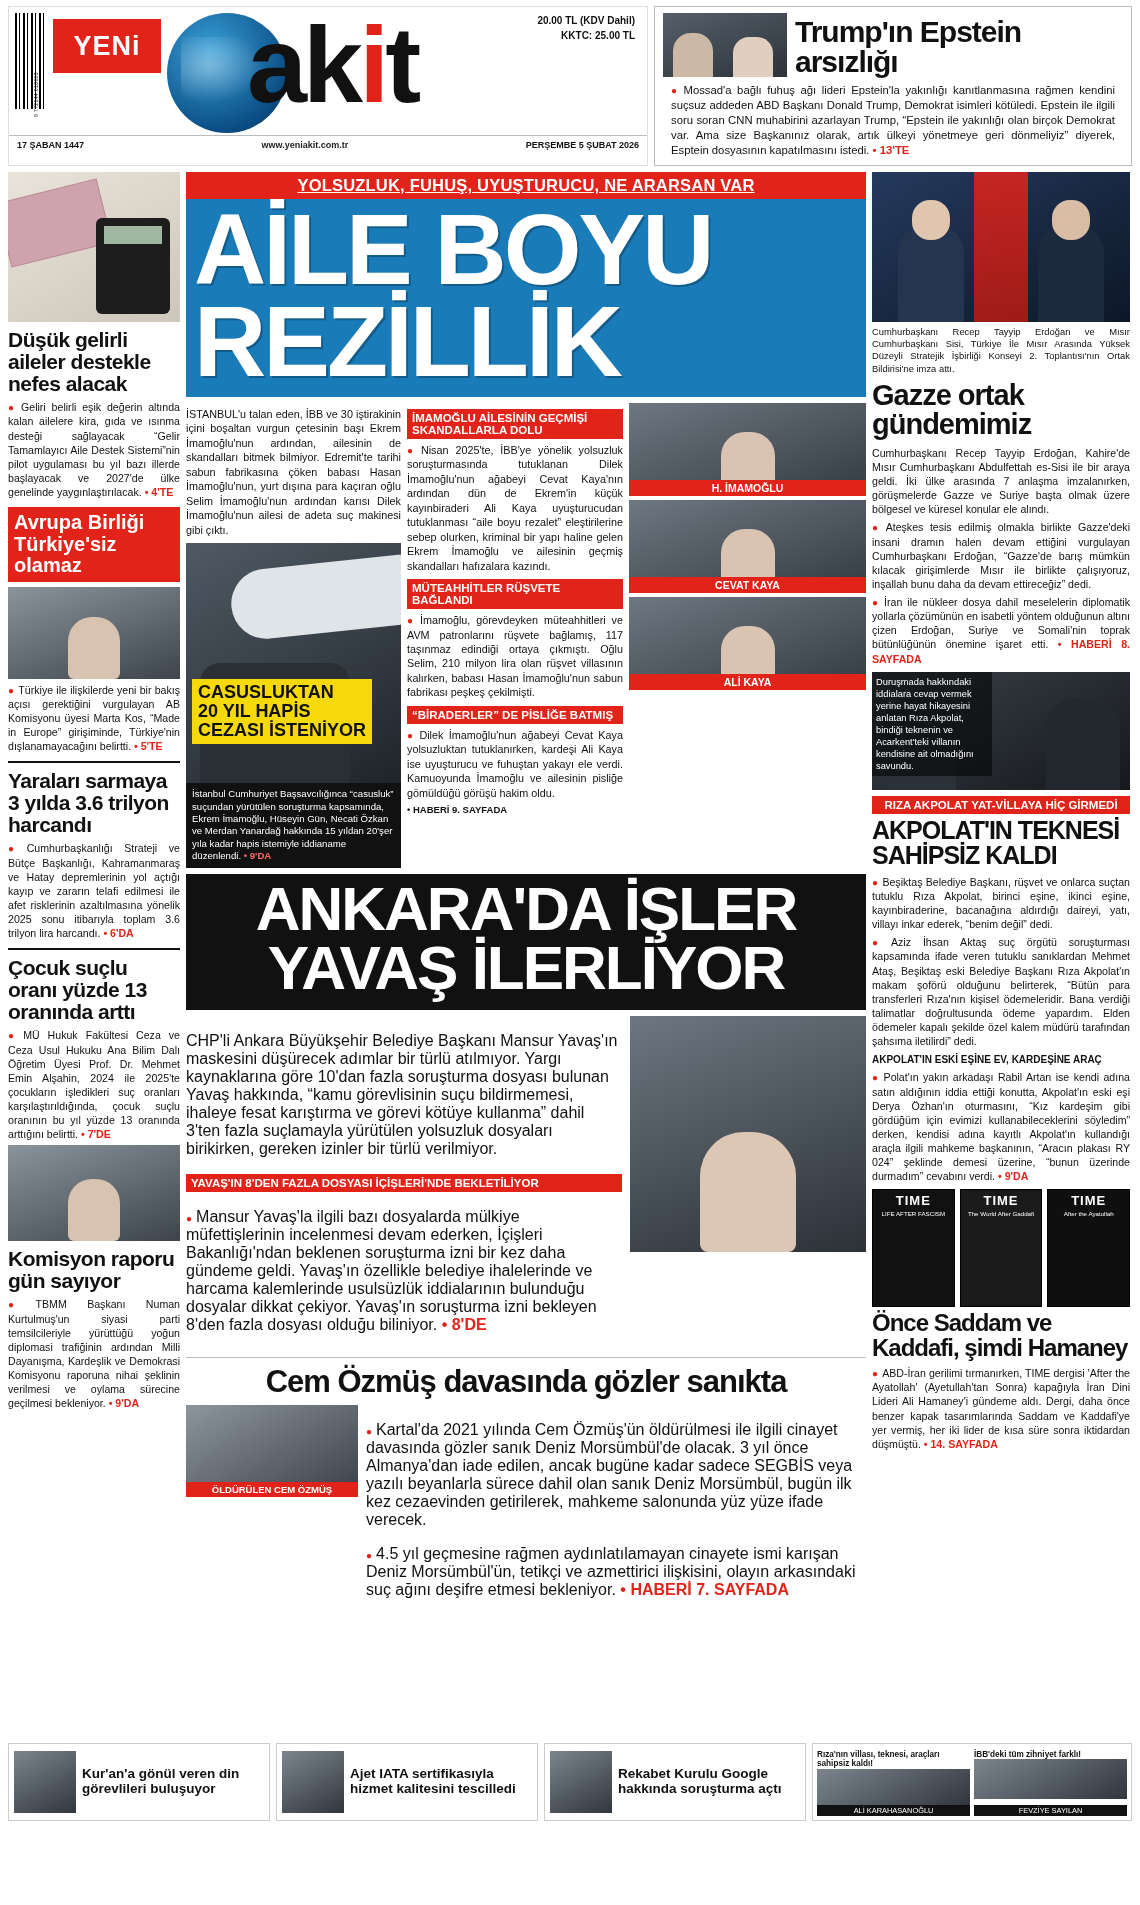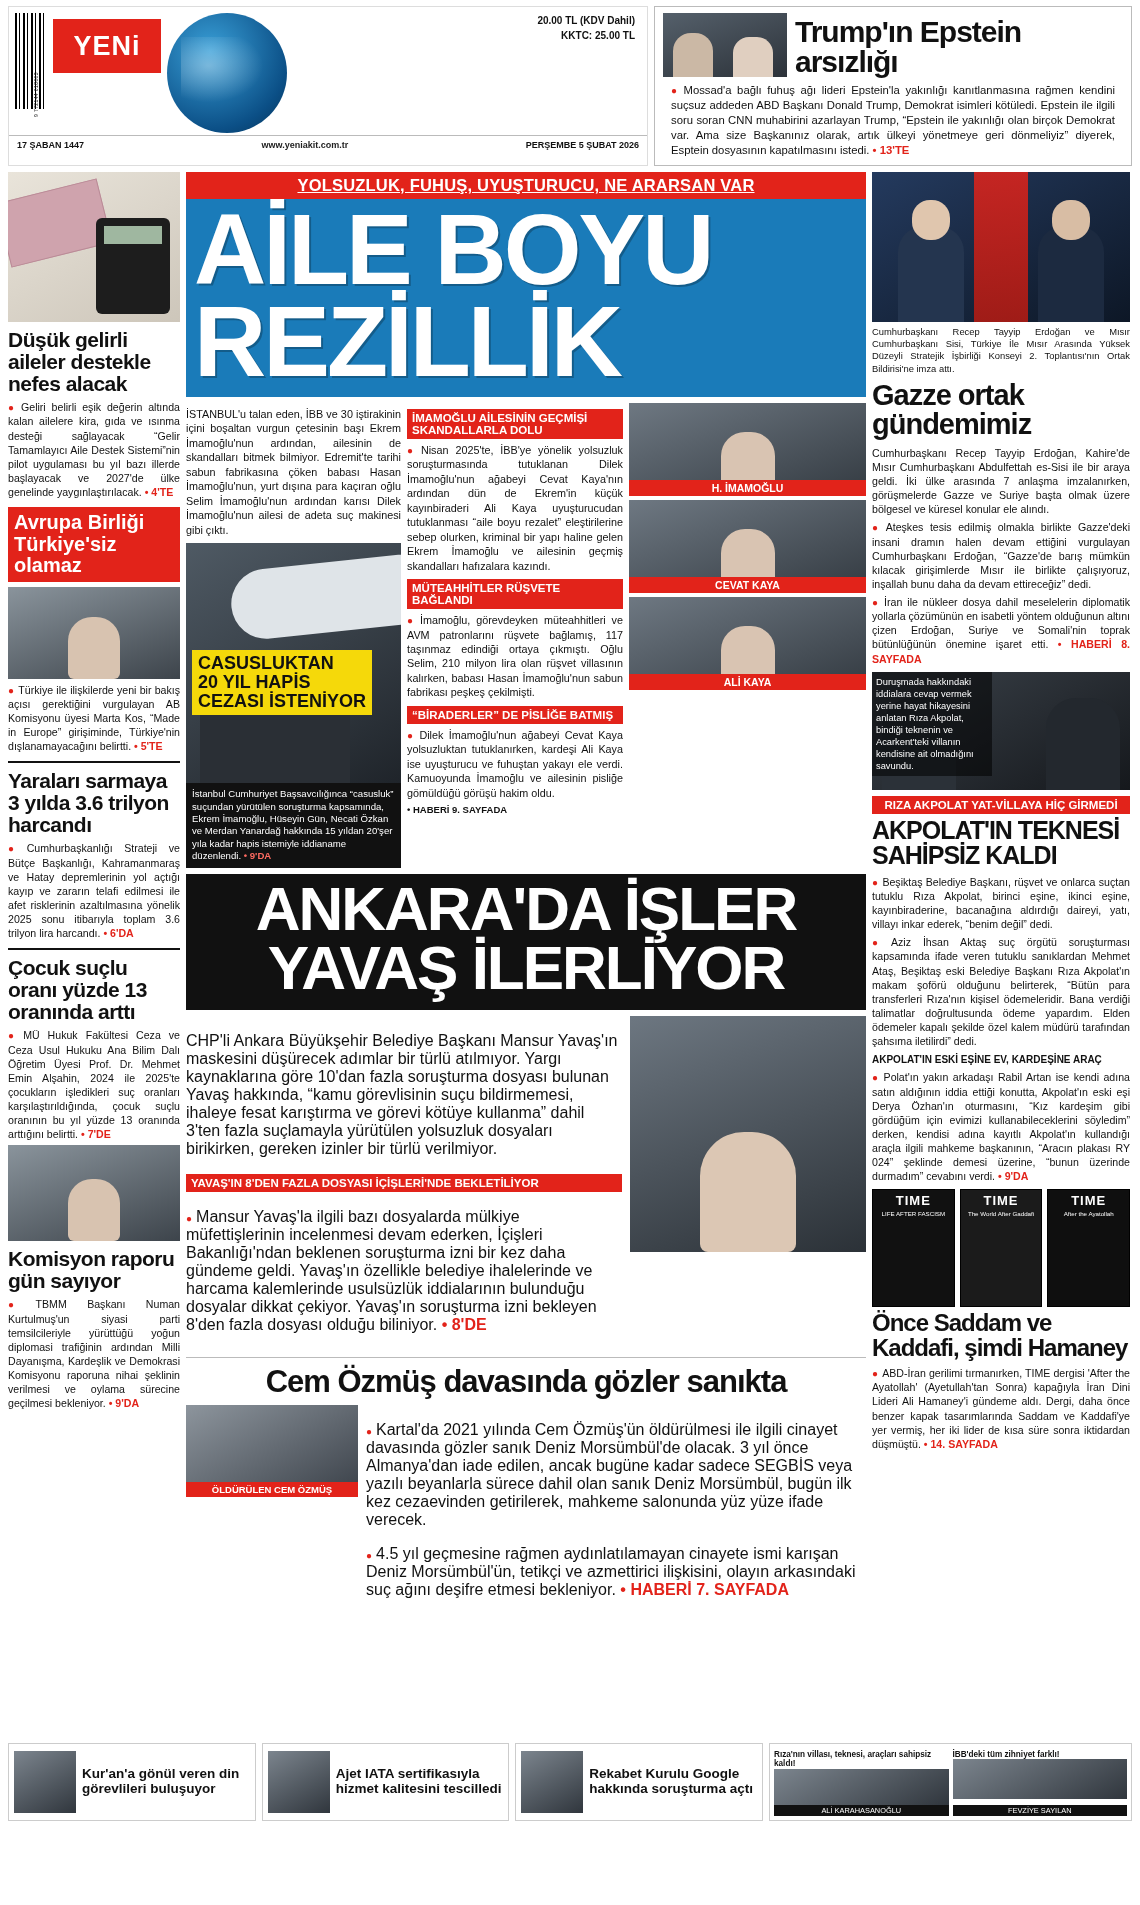--- a/index.html
+++ b/index.html
@@ -76,21 +76,21 @@
   .mainhead .t1,.mainhead .t2 { font-size:100px; font-weight:bold; line-height:.92; letter-spacing:-3px; text-shadow:2px 2px 0 rgba(0,0,0,.25);}
   .mid-cols { display:flex; gap:6px; margin-top:6px; }
   .mid-a { width:215px; }
   .mid-b { width:216px; }
   .mid-c { width:auto; flex:1; }
   .mid-a p, .mid-b p, .mid-c p { font-size:10.8px; line-height:1.34; text-align:justify; margin:4px 0; }
   .subbar { background:#e2231a; color:#fff; font-size:11.5px; font-weight:bold; padding:3px 5px; margin:6px 0 4px;}
   .photoA { width:100%; height:240px; background:linear-gradient(150deg,#4f5a64,#1f242a); position:relative; overflow:hidden; margin-top:6px;}
   .photoA .plane{position:absolute;right:-10px;top:20px;width:180px;height:70px;background:#dfe4e8;border-radius:40px 10px 10px 40px;transform:rotate(-6deg);}
   .photoA .men{position:absolute;left:14px;bottom:0;width:150px;height:120px;background:#2a2f35;border-radius:20px 20px 0 0;}
-  .casus { position:absolute; left:6px; bottom:68px; background:#f5d90a; color:#111; font-weight:bold; font-size:18px; line-height:1.05; padding:4px 6px; }
+  .casus { position:absolute; left:6px; bottom:39px; background:#f5d90a; color:#111; font-weight:bold; font-size:18px; line-height:1.05; padding:4px 6px; }
   .capdark { background:#111; color:#fff; font-size:9.6px; line-height:1.3; padding:5px 6px; }
   .facecard { width:100%; height:93px; background:linear-gradient(160deg,#6e7882,#333a41); position:relative; margin-bottom:4px;}
   .facecard .f{position:absolute;left:50%;transform:translateX(-50%);bottom:0;width:54px;height:64px;border-radius:24px 24px 6px 6px;background:#d9c4b2;}
   .facelab { position:absolute; left:0; right:0; bottom:0; background:#e2231a; color:#fff; font-size:10.5px; font-weight:bold; text-align:center; padding:2px 0;}
   .ankara { background:#111; color:#fff; text-align:center; padding:6px 0 12px; margin-top:6px;}
   .ankara .l1,.ankara .l2 { font-size:62px; font-weight:bold; line-height:.95; letter-spacing:-2px;}
   .mansur-photo { width:236px; height:236px; background:linear-gradient(160deg,#6d7781,#2b3137); position:relative; float:right; margin:0 0 6px 8px;}
   .mansur-photo .f{position:absolute;left:50%;transform:translateX(-50%);bottom:0;width:96px;height:120px;border-radius:44px 44px 8px 8px;background:#dcc7b4;}
   .cem-title { font-size:31px; font-weight:bold; text-align:center; margin:6px 0 5px; letter-spacing:-1px;}
   .cem-row { display:flex; gap:8px; }
@@ -115,41 +115,42 @@
   .mag { flex:1; height:118px; background:#111; position:relative; border:1px solid #000;}
   .mag .tt{position:absolute;top:3px;left:0;right:0;text-align:center;color:#ffffff;font-weight:bold;font-size:13px;letter-spacing:1px;}
   .mag .sub{position:absolute;top:20px;left:0;right:0;text-align:center;color:#fff;font-size:6.2px;line-height:1.2;padding:0 2px;}
   .mag.m2{background:#1b1b1b;} .mag.m3{background:#0f0f0f;}
 
   
   .footer { display:flex; gap:6px; margin-top:6px; height:78px; }
   .fcell { flex:1; border:1px solid #ccc; display:flex; gap:6px; padding:5px; align-items:center;}
   .fthumb { width:62px; height:62px; background:linear-gradient(150deg,#7c858e,#30363d); flex:none; position:relative;}
   .fcell .ft { font-size:13.5px; font-weight:bold; line-height:1.1; }
-  .fright { width:363px; border:1px solid #ccc; display:flex; gap:4px; padding:4px;}
+  .fright { width:320px; border:1px solid #ccc; display:flex; gap:4px; padding:4px;}
   .fr-item { flex:1; display:flex; flex-direction:column; }
   .fr-thumb { height:40px; background:linear-gradient(150deg,#7c858e,#30363d); position:relative;}
   .fr-txt { font-size:8.2px; line-height:1.15; margin-top:2px; font-weight:bold;}
   .fr-name { background:#111; color:#fff; font-size:7.4px; text-align:center; padding:1px 0; margin-top:auto;}
 </style>
 </head>
 <body>
 
 <div class="page">
 
   <div class="masthead">
     <div class="mast-left">
       <div class="mast-logo-row">
         <div class="barcode">
           <div class="bars"></div>
           <div class="bcnum">9 772144 018003</div>
         </div>
         <div class="yeni-box">YENi</div>
         <div class="akit-wrap">
           <div class="globe"></div>
+          <div class="akit-text">ak<span class="dot">i</span>t</div>
           <div class="mast-prices">
             <div>20.00 TL (KDV Dahil)</div>
             <div>KKTC: 25.00 TL</div>
           </div>
         </div>
       </div>
       <div class="mast-bottom">
         <span>17 ŞABAN 1447</span>
         <span class="mast-site">www.yeniakit.com.tr</span>
         <span>PERŞEMBE 5 ŞUBAT 2026</span>

